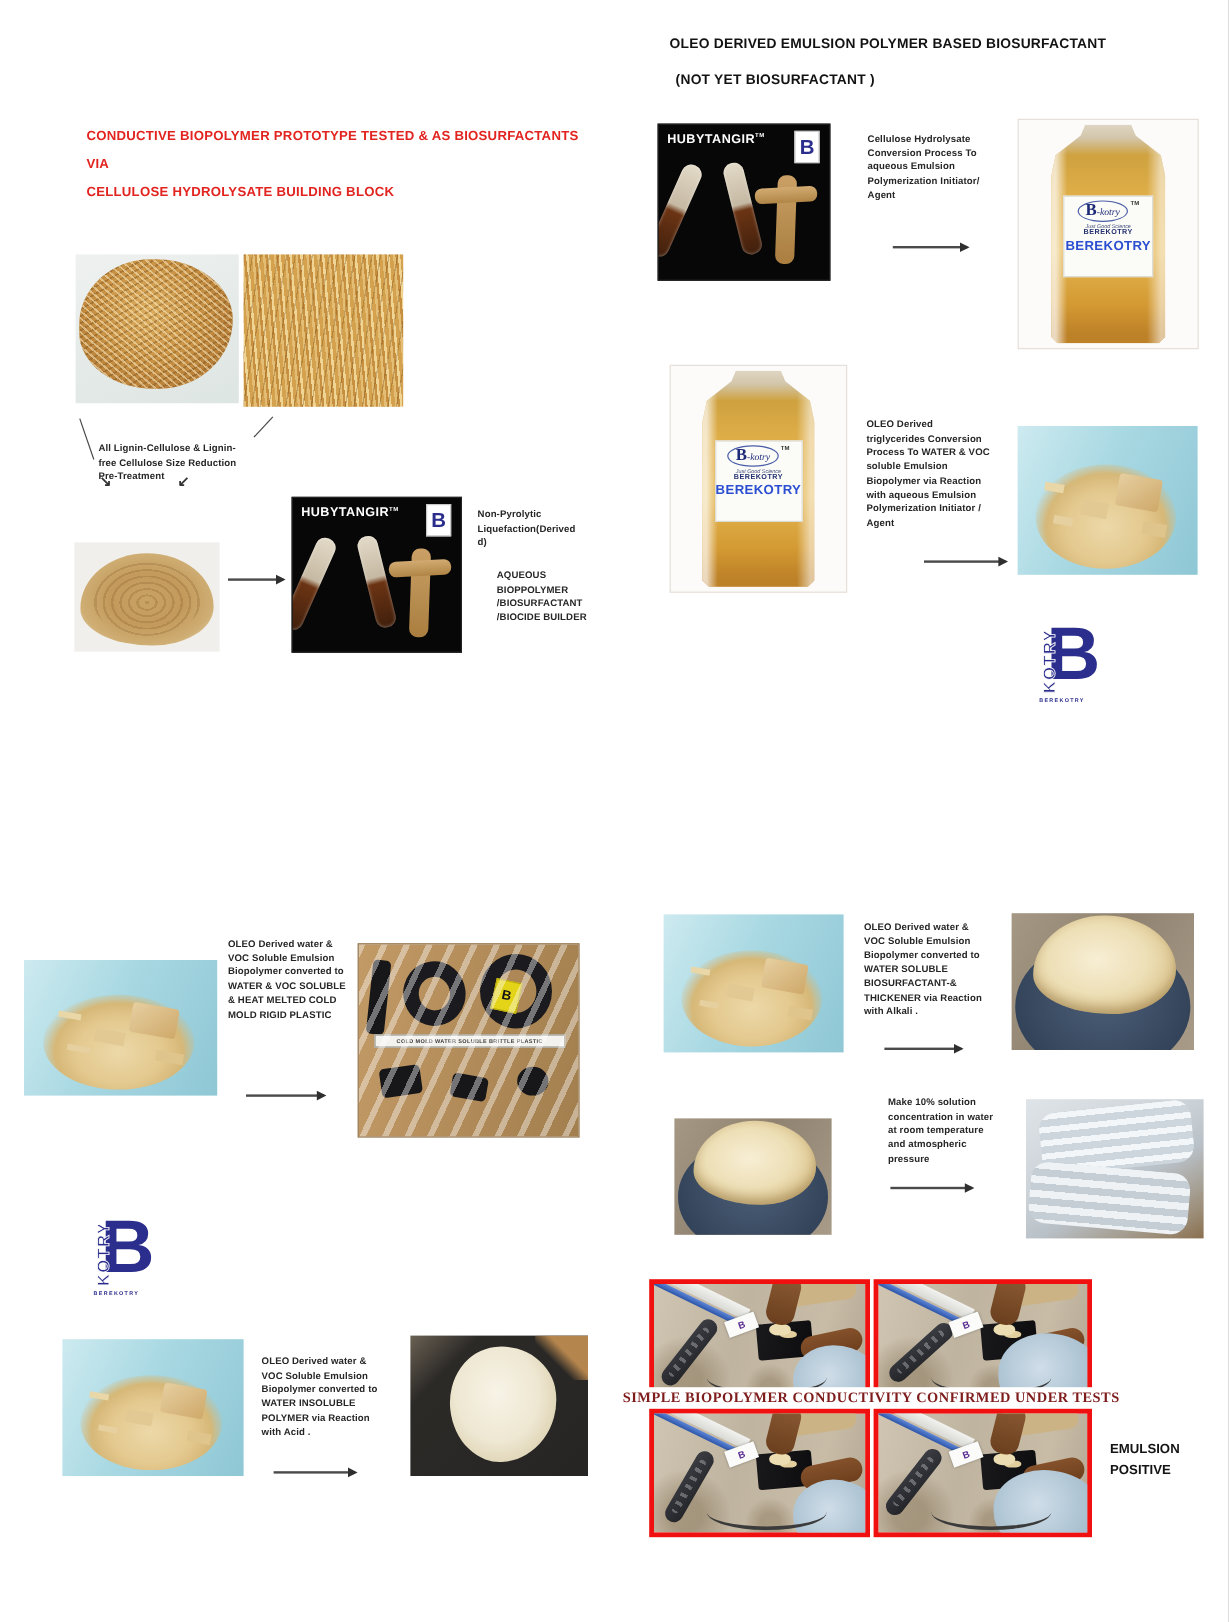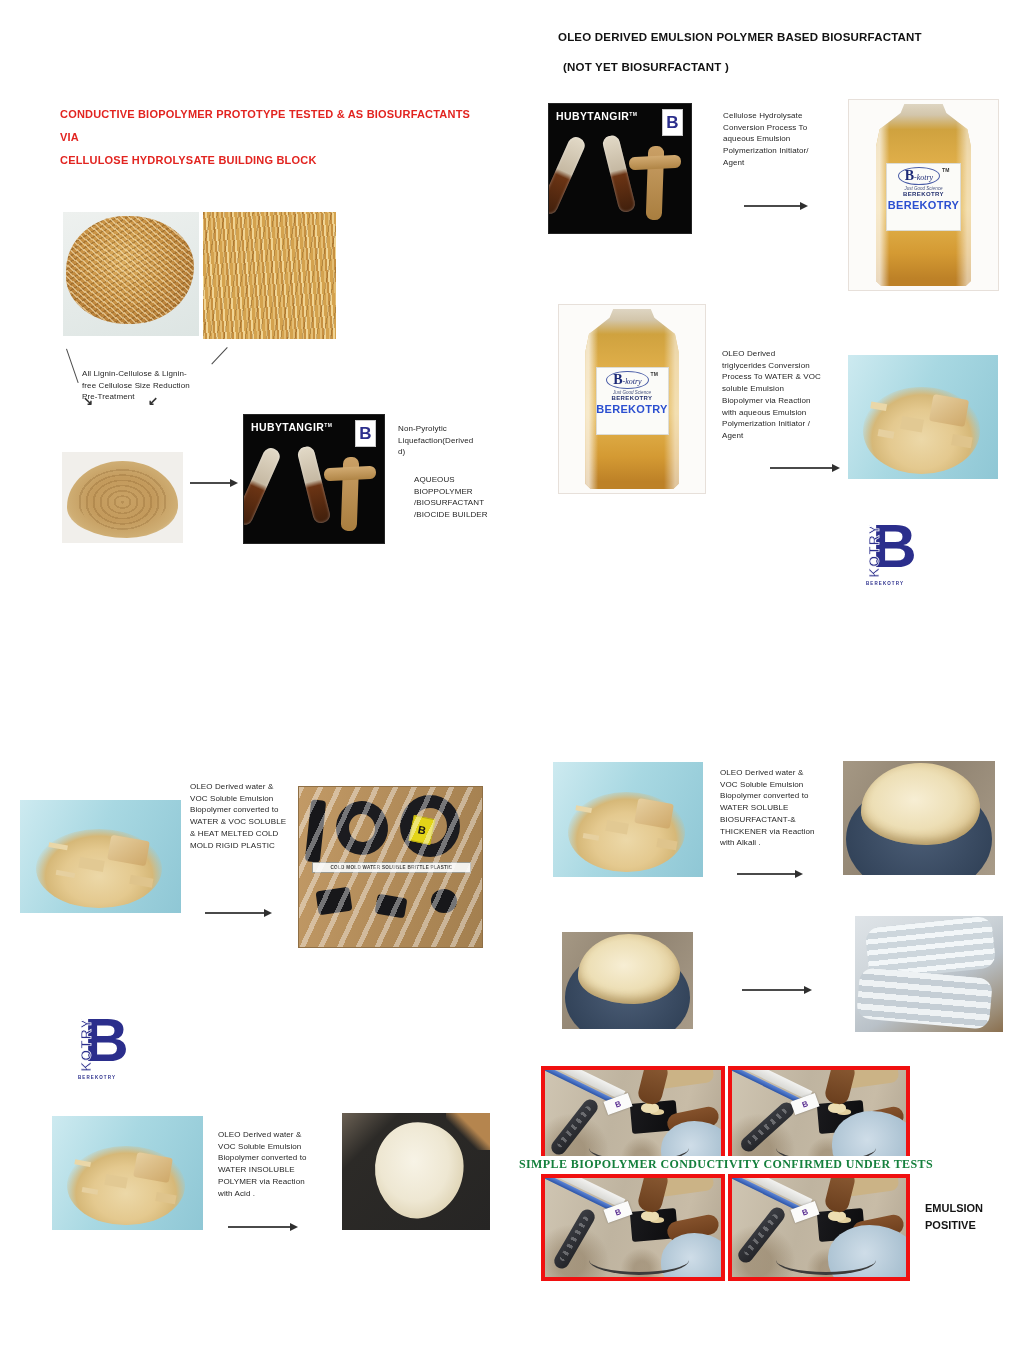--- a/index.html
+++ b/index.html
@@ -1,20 +1,20 @@
 <!DOCTYPE html>
 <html style="--accent-red: #e22420; --navy: #2b2e8c; --photo-red: #f01010; --label-blue: #2b4fd0;"><head>
 <meta charset="utf-8">
 <style>
   *{box-sizing:border-box;margin:0;padding:0}
   body{background:#888;font-family:"Liberation Sans",sans-serif}
   #page{position:relative;width:1024px;height:1352px;background:#fff;overflow:hidden;margin:0 auto}
 
   
-  .note{position:absolute;font-size:8px;font-weight:400;color:#262626;line-height:11.7px;white-space:pre-line;letter-spacing:.1px}
+  .note{position:absolute;font-size:8px;font-weight:700;color:#262626;line-height:11.7px;white-space:pre-line;letter-spacing:.1px}
   .btitle{position:absolute;font-size:11.5px;font-weight:700;color:#121212;letter-spacing:.2px}
   .red-title{position:absolute;font-size:11px;font-weight:700;color:var(--accent-red,#e22420);line-height:23px;white-space:pre-line;letter-spacing:.2px}
   .side-note{position:absolute;font-size:11px;font-weight:700;color:#141414;line-height:16.5px;white-space:pre-line}
 
   
   .arr{position:absolute;height:1.5px;background:#4a4a4a}
   .arr::after{content:"";position:absolute;right:-2px;top:-3.5px;width:0;height:0;border-left:8px solid #2f2f2f;border-top:4px solid transparent;border-bottom:4px solid transparent}
   .dline{position:absolute;width:1.2px;background:#4a4a4a;transform-origin:top left}
   .garrow{position:absolute;font-size:12px;color:#333;font-weight:700}
 
@@ -127,35 +127,35 @@
     display:flex;align-items:center;justify-content:center;box-shadow:0 0 2px rgba(0,0,0,.35)}
   .cp-card span{color:#5b2f92;font-weight:800;font-size:8px}
   .cp-jeans{position:absolute;right:-14px;bottom:-18px;width:74px;height:62px;border-radius:45% 55% 40% 50%;
     background:radial-gradient(circle at 40% 40%,#cfdde8,#a3bccd 70%,#8ba8bb)}
   .cp-wire{position:absolute;left:44px;bottom:2px;width:100px;height:30px;border-bottom:3px solid #3b3b3b;border-radius:50%}
   .v2 .cp-strip{transform:rotate(48deg);left:28px}
   .v2 .cp-jeans{width:88px;height:72px}
   .v3 .cp-strip{transform:rotate(30deg);top:28px}
   .v4 .cp-jeans{width:92px;height:70px}
   .banner{position:absolute;z-index:6;background:#fff;font-family:"Liberation Serif",serif;font-weight:700;font-size:12px;
-    color:#15803d;letter-spacing:.4px;display:flex;align-items:center;justify-content:center;white-space:nowrap}
+    color:#7f1d1d;letter-spacing:.4px;display:flex;align-items:center;justify-content:center;white-space:nowrap}
 
   
   .bkotry{position:absolute}
   .bk-b{position:absolute;left:14px;top:0;font-size:62px;font-weight:800;color:var(--navy,#2b2e8c);line-height:.95;letter-spacing:-2px}
   .bk-vert{position:absolute;left:-15px;top:26px;width:62px;text-align:center;display:inline-block;transform:rotate(-90deg);
     font-size:14px;font-weight:800;color:var(--navy,#2b2e8c);letter-spacing:1px;-webkit-text-stroke:.7px #fff}
   .bk-sub{position:absolute;left:8px;top:64px;font-size:4.5px;font-weight:700;color:var(--navy,#2b2e8c);letter-spacing:1.1px}
 </style>
 </head>
 <body>
 
 <div id="page">
 
-  <div class="red-title" style="left:60px;top:103px;width:430px">CONDUCTIVE BIOPOLYMER PROTOTYPE TESTED  &amp; AS  BIOSURFACTANTS  VIA
+  <div class="red-title" style="left:72px;top:103px;width:430px">CONDUCTIVE BIOPOLYMER PROTOTYPE TESTED  &amp; AS  BIOSURFACTANTS  VIA
 CELLULOSE HYDROLYSATE  BUILDING BLOCK</div>
   <div class="btitle" style="left:558px;top:31px">OLEO DERIVED EMULSION POLYMER BASED  BIOSURFACTANT</div>
   <div class="btitle" style="left:563px;top:61px">(NOT YET BIOSURFACTANT )</div>
 
   <div class="photo grain-pile" style="left:63px;top:212px;width:136px;height:124px"></div>
   <div class="photo grain-tex" style="left:203px;top:212px;width:133px;height:127px"></div>
 
   <div class="dline" style="left:66px;top:349px;height:36px;transform:rotate(-19deg)"></div>
   <div class="dline" style="left:227px;top:347px;height:23px;transform:rotate(43deg)"></div>
   <div class="note" style="left:82px;top:368px;width:135px">All Lignin-Cellulose &amp; Lignin-
@@ -275,20 +275,25 @@
 VOC Soluble Emulsion
 Biopolymer  converted to
 WATER SOLUBLE
 BIOSURFACTANT-&amp;
 THICKENER  via Reaction
 with  Alkali .</div>
   <div class="arr" style="left:737px;top:873px;width:64px"></div>
   <div class="photo bowlphoto" style="left:843px;top:761px;width:152px;height:114px"></div>
 
   <div class="photo bowlphoto" style="left:562px;top:932px;width:131px;height:97px"></div>
+  <div class="note" style="left:740px;top:913px;width:120px">Make 10% solution
+concentration in water
+at room temperature
+and atmospheric
+pressure</div>
   <div class="arr" style="left:742px;top:989px;width:68px"></div>
   <div class="photo whitebottles" style="left:855px;top:916px;width:148px;height:116px"></div>
 
   <div class="bkotry" style="left:70px;top:1011px;width:70px;height:80px">
     <span class="bk-b">B</span>
     <span class="bk-vert">KOTRY</span>
     <span class="bk-sub">BEREKOTRY</span>
   </div>
 
   <div class="photo crumb" style="left:52px;top:1116px;width:151px;height:114px"></div>

